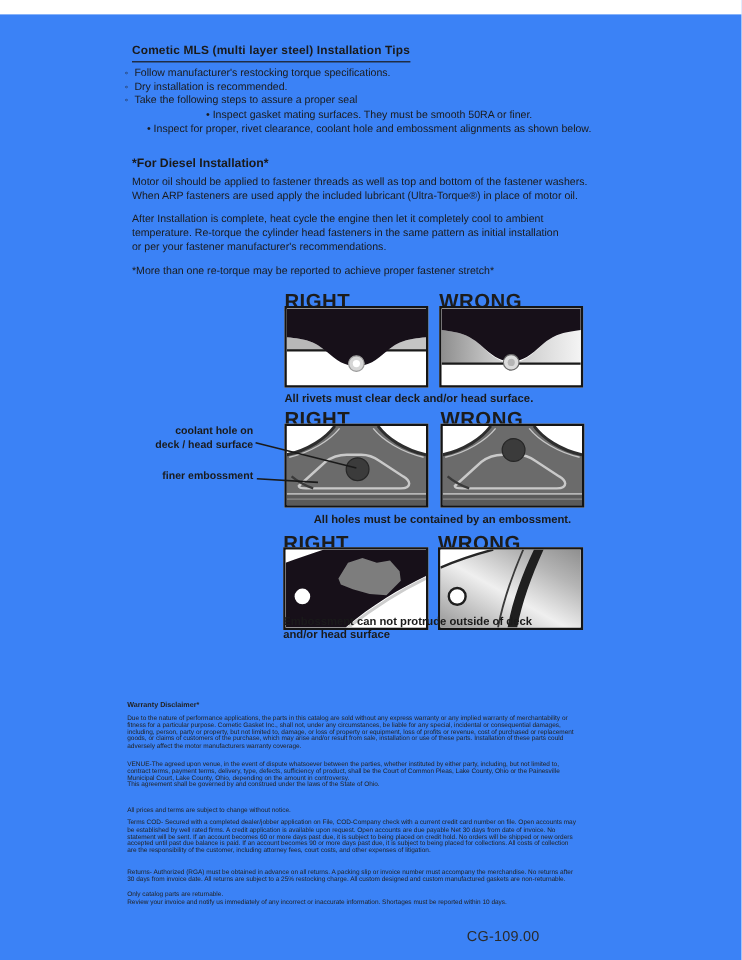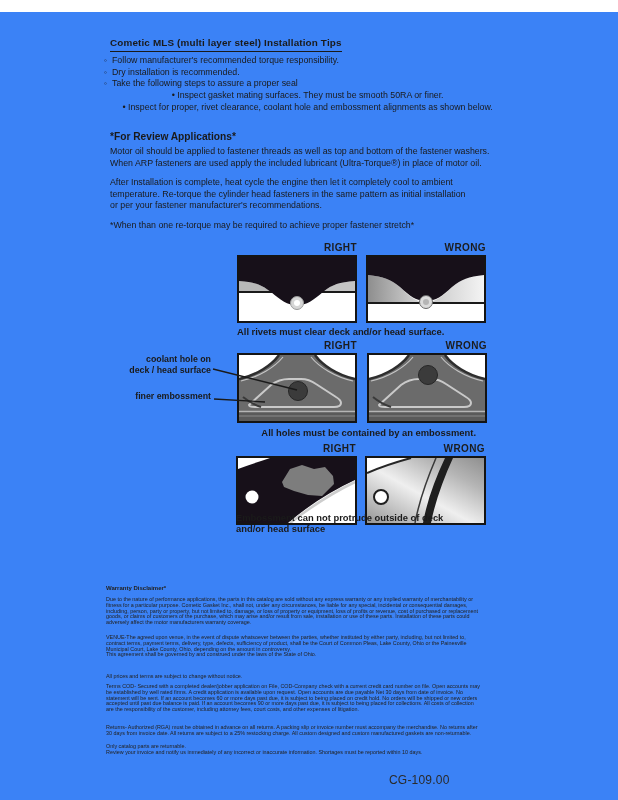--- a/index.html
+++ b/index.html
@@ -15,50 +15,50 @@
   .tip-bullet{display:inline-block;width:8px;font-size:8px;vertical-align:top;}
   .sub{margin-left:16px;text-align:center;}
   .sub .tip-bullet{font-size:9px;}
 
   .diesel-heading{left:110px;top:119px;font-size:10.2px;font-weight:700;}
   .bodytext{font-size:8.8px;line-height:11.7px;}
   .p1{left:110px;top:134px;}
   .p2{left:110px;top:165px;}
   .note{left:110px;top:208px;}
 
-  .dg-header{font-size:10px;font-weight:700;text-align:right;width:120px;color:#1c1c1c;letter-spacing:.4px;}
+  .dg-header{font-size:17px;font-weight:700;text-align:left;width:120px;color:#1c1c1c;letter-spacing:.4px;text-decoration:underline;}
   .panel{position:absolute;border:2px solid #141414;background:#fff;line-height:0;}
   .caption{font-size:9.4px;font-weight:700;line-height:11px;}
 
   .lbl{font-size:8.8px;font-weight:700;line-height:10.5px;text-align:right;}
   #pointer-overlay{left:100px;top:340px;z-index:5;pointer-events:none;}
 
   .disc{left:106px;width:410px;font-size:5.4px;line-height:5.75px;text-align:justify;color:#222;}
   .disc-heading{left:106px;top:573px;font-size:6px;font-weight:700;color:#222;}
   .footer-code{left:389px;top:761px;font-size:12px;color:#2a2a2a;letter-spacing:.2px;}
 </style>
 </head>
 <body>
 
 <div id="page">
 
   <div class="abs doc-title">Cometic MLS (multi layer steel) Installation Tips</div>
 
   <div class="abs tips">
-    <div class="tip-row"><span class="tip-bullet">◦</span><span>Follow manufacturer's recommended torque responsibility.</span></div>
+    <div class="tip-row"><span class="tip-bullet">◦</span><span>Follow manufacturer's restocking torque specifications.</span></div>
     <div class="tip-row"><span class="tip-bullet">◦</span><span>Dry installation is recommended.</span></div>
     <div class="tip-row"><span class="tip-bullet">◦</span><span>Take the following steps to assure a proper seal</span></div>
     <div class="tip-row sub"><span class="tip-bullet">•</span><span>Inspect gasket mating surfaces.  They must be smooth 50RA or finer.</span></div>
     <div class="tip-row sub"><span class="tip-bullet">•</span><span>Inspect for proper, rivet clearance, coolant hole and embossment alignments as shown below.</span></div>
   </div>
 
-  <div class="abs diesel-heading">*For Review Applications*</div>
+  <div class="abs diesel-heading">*For Diesel Installation*</div>
   <div class="abs bodytext p2 nowrap">After Installation is complete, heat cycle the engine then let it completely cool to ambient<br>temperature. Re-torque the cylinder head fasteners in the same pattern as initial installation<br>or per your fastener manufacturer's recommendations.</div>
   <div class="abs bodytext p1 nowrap">Motor oil should be applied to fastener threads as well as top and bottom of the fastener washers.<br>When ARP fasteners are used apply the included lubricant (Ultra-Torque®) in place of motor oil.</div>
-  <div class="abs bodytext note nowrap">*When than one re-torque may be required to achieve proper fastener stretch*</div>
+  <div class="abs bodytext note nowrap">*More than one re-torque may be reported to achieve proper fastener stretch*</div>
 
   <div class="abs dg-header" style="left:237px;top:230px;">RIGHT</div>
   <div class="abs dg-header" style="left:366px;top:230px;">WRONG</div>
 
   <div class="panel" style="left:237px;top:243px;">
     <svg width="116" height="64" viewBox="0 0 116 64">
       <rect x="0" y="0" width="116" height="64" fill="#ffffff"></rect>
       <path d="M0,24 C16,25.5 22,27 32,35 L0,35 Z" fill="#b8b8b8"></path>
       <path d="M116,24 C100,25.5 94,27 84,35 L116,35 Z" fill="#c4c4c4"></path>
       <line x1="0" y1="35" x2="116" y2="35" stroke="#1a1a1a" stroke-width="2"></line>

